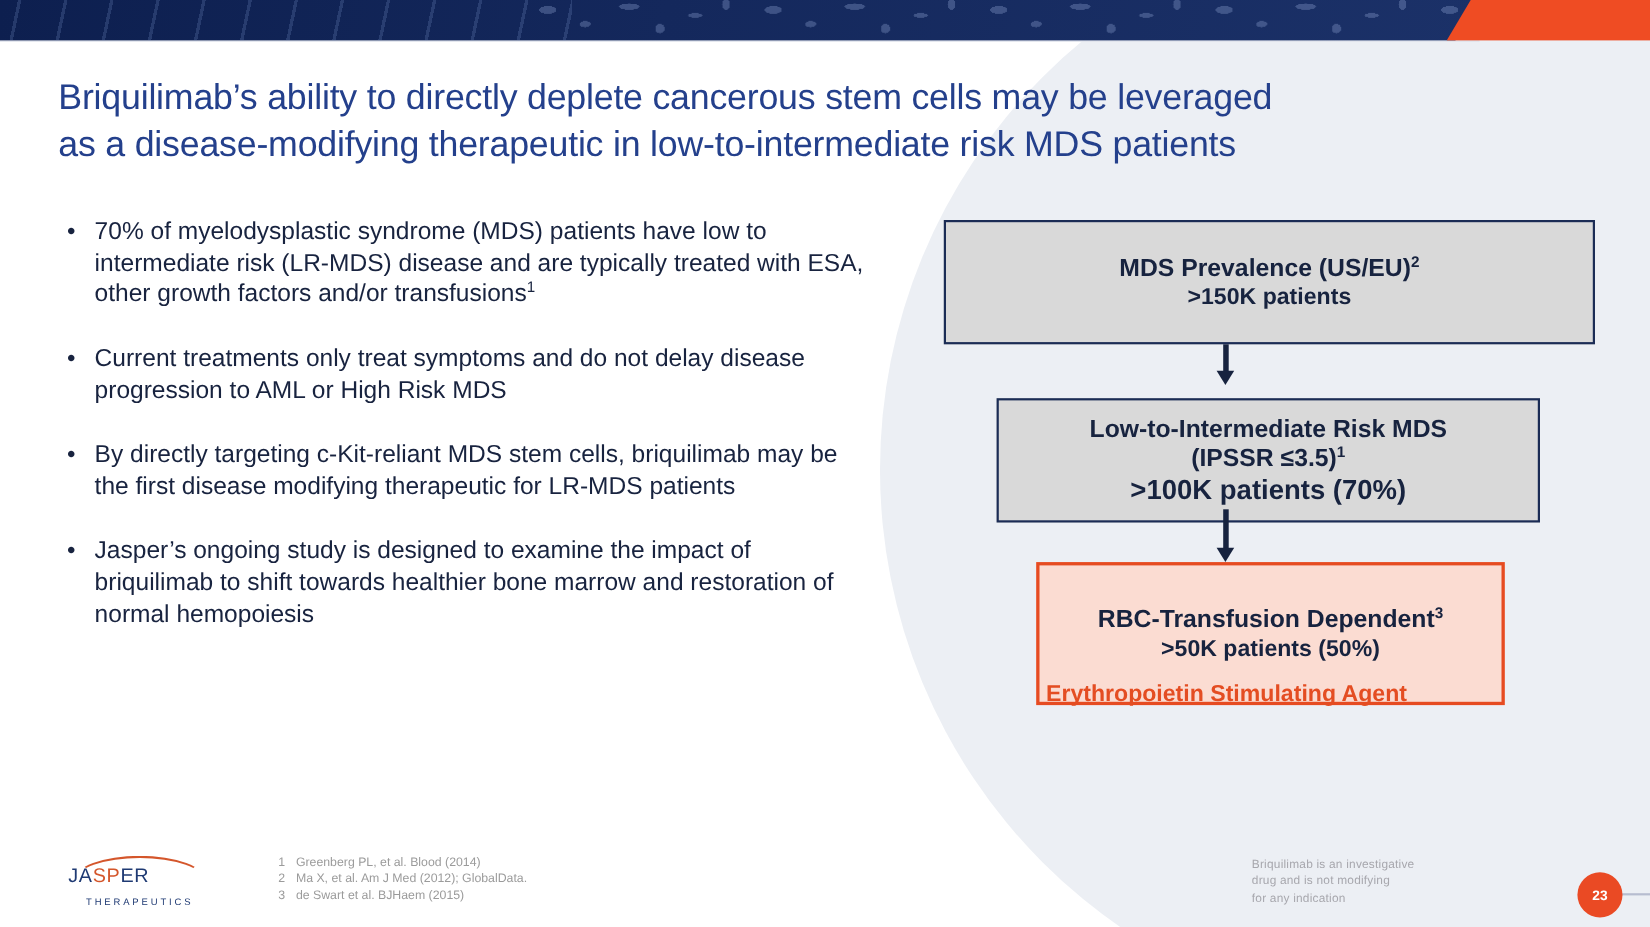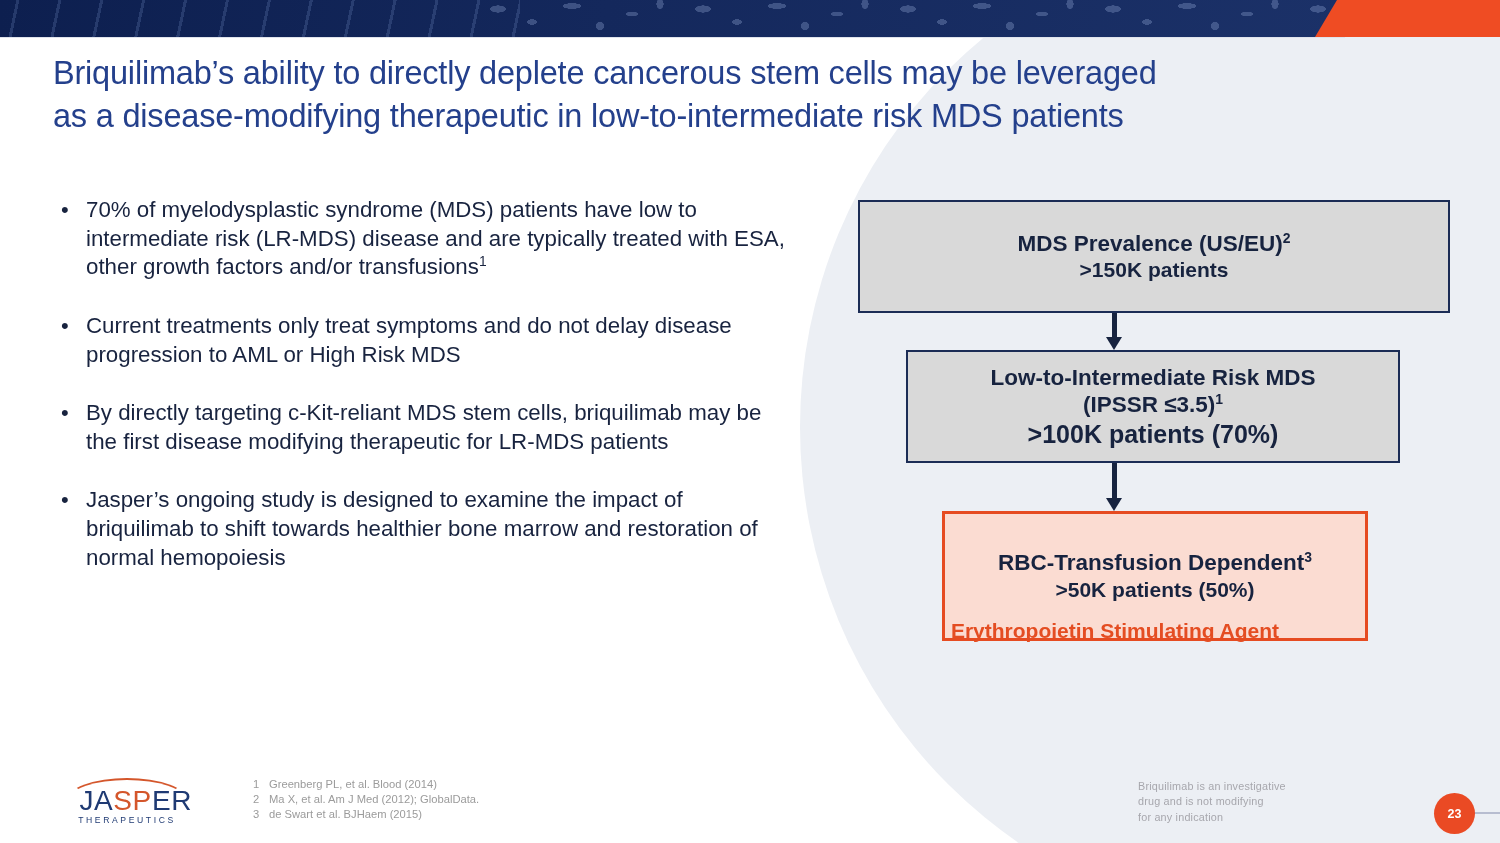--- a/index.html
+++ b/index.html
@@ -93,21 +93,21 @@
     left: 0; top: 36px;
     width: 1345px;
     height: 2px;
     background: #dfe3ec;
   }
 
   
   .title {
     position: absolute;
     left: 53px;
-    top: 52px;
+    top: 67px;
     width: 1360px;
     z-index: 3;
     color: #24408c;
     font-size: 32.5px;
     line-height: 1.32;
     font-weight: 400;
     letter-spacing: -0.2px;
   }
 
   
@@ -153,21 +153,21 @@
   }
   .fbox .line1 { font-size: 22.5px; line-height: 1.22; }
   .fbox .line2 { font-size: 21px;   line-height: 1.22; }
   .fbox .line3 { font-size: 25px;   line-height: 1.22; }
 
   #box-prevalence {
     left: 818px; top: 200px; width: 592px; height: 113px;
     background: #d9d9d9; border: 2px solid #1b2c55;
   }
   #box-lrmds {
-    left: 866px; top: 350px; width: 494px; height: 113px;
+    left: 866px; top: 362px; width: 494px; height: 113px;
     background: #d9d9d9; border: 2px solid #1b2c55;
   }
   #box-rbc {
     left: 902px; top: 511px; width: 426px; height: 130px;
     background: #fbdcd2; border: 3px solid #e64b21;
   }
 
   .arrow {
     position: absolute;
     left: 1108px;
@@ -210,22 +210,22 @@
   .logo {
     position: absolute;
     left: 62px; top: 778px;
     width: 130px; height: 48px;
     z-index: 4;
   }
   .logo-word {
     position: absolute;
     left: 0; top: 9px;
     width: 130px;
-    text-align: right;
-    font-size: 28px;
+    text-align: left;
+    font-size: 18px;
     font-weight: 400;
     letter-spacing: 0.6px;
     line-height: 1;
     white-space: nowrap;
   }
   .logo-word .navy { color: #1f3a73; }
   .logo-word .orange { color: #d4562b; }
   .logo-sub {
     position: absolute;
     left: 0; top: 37px;

